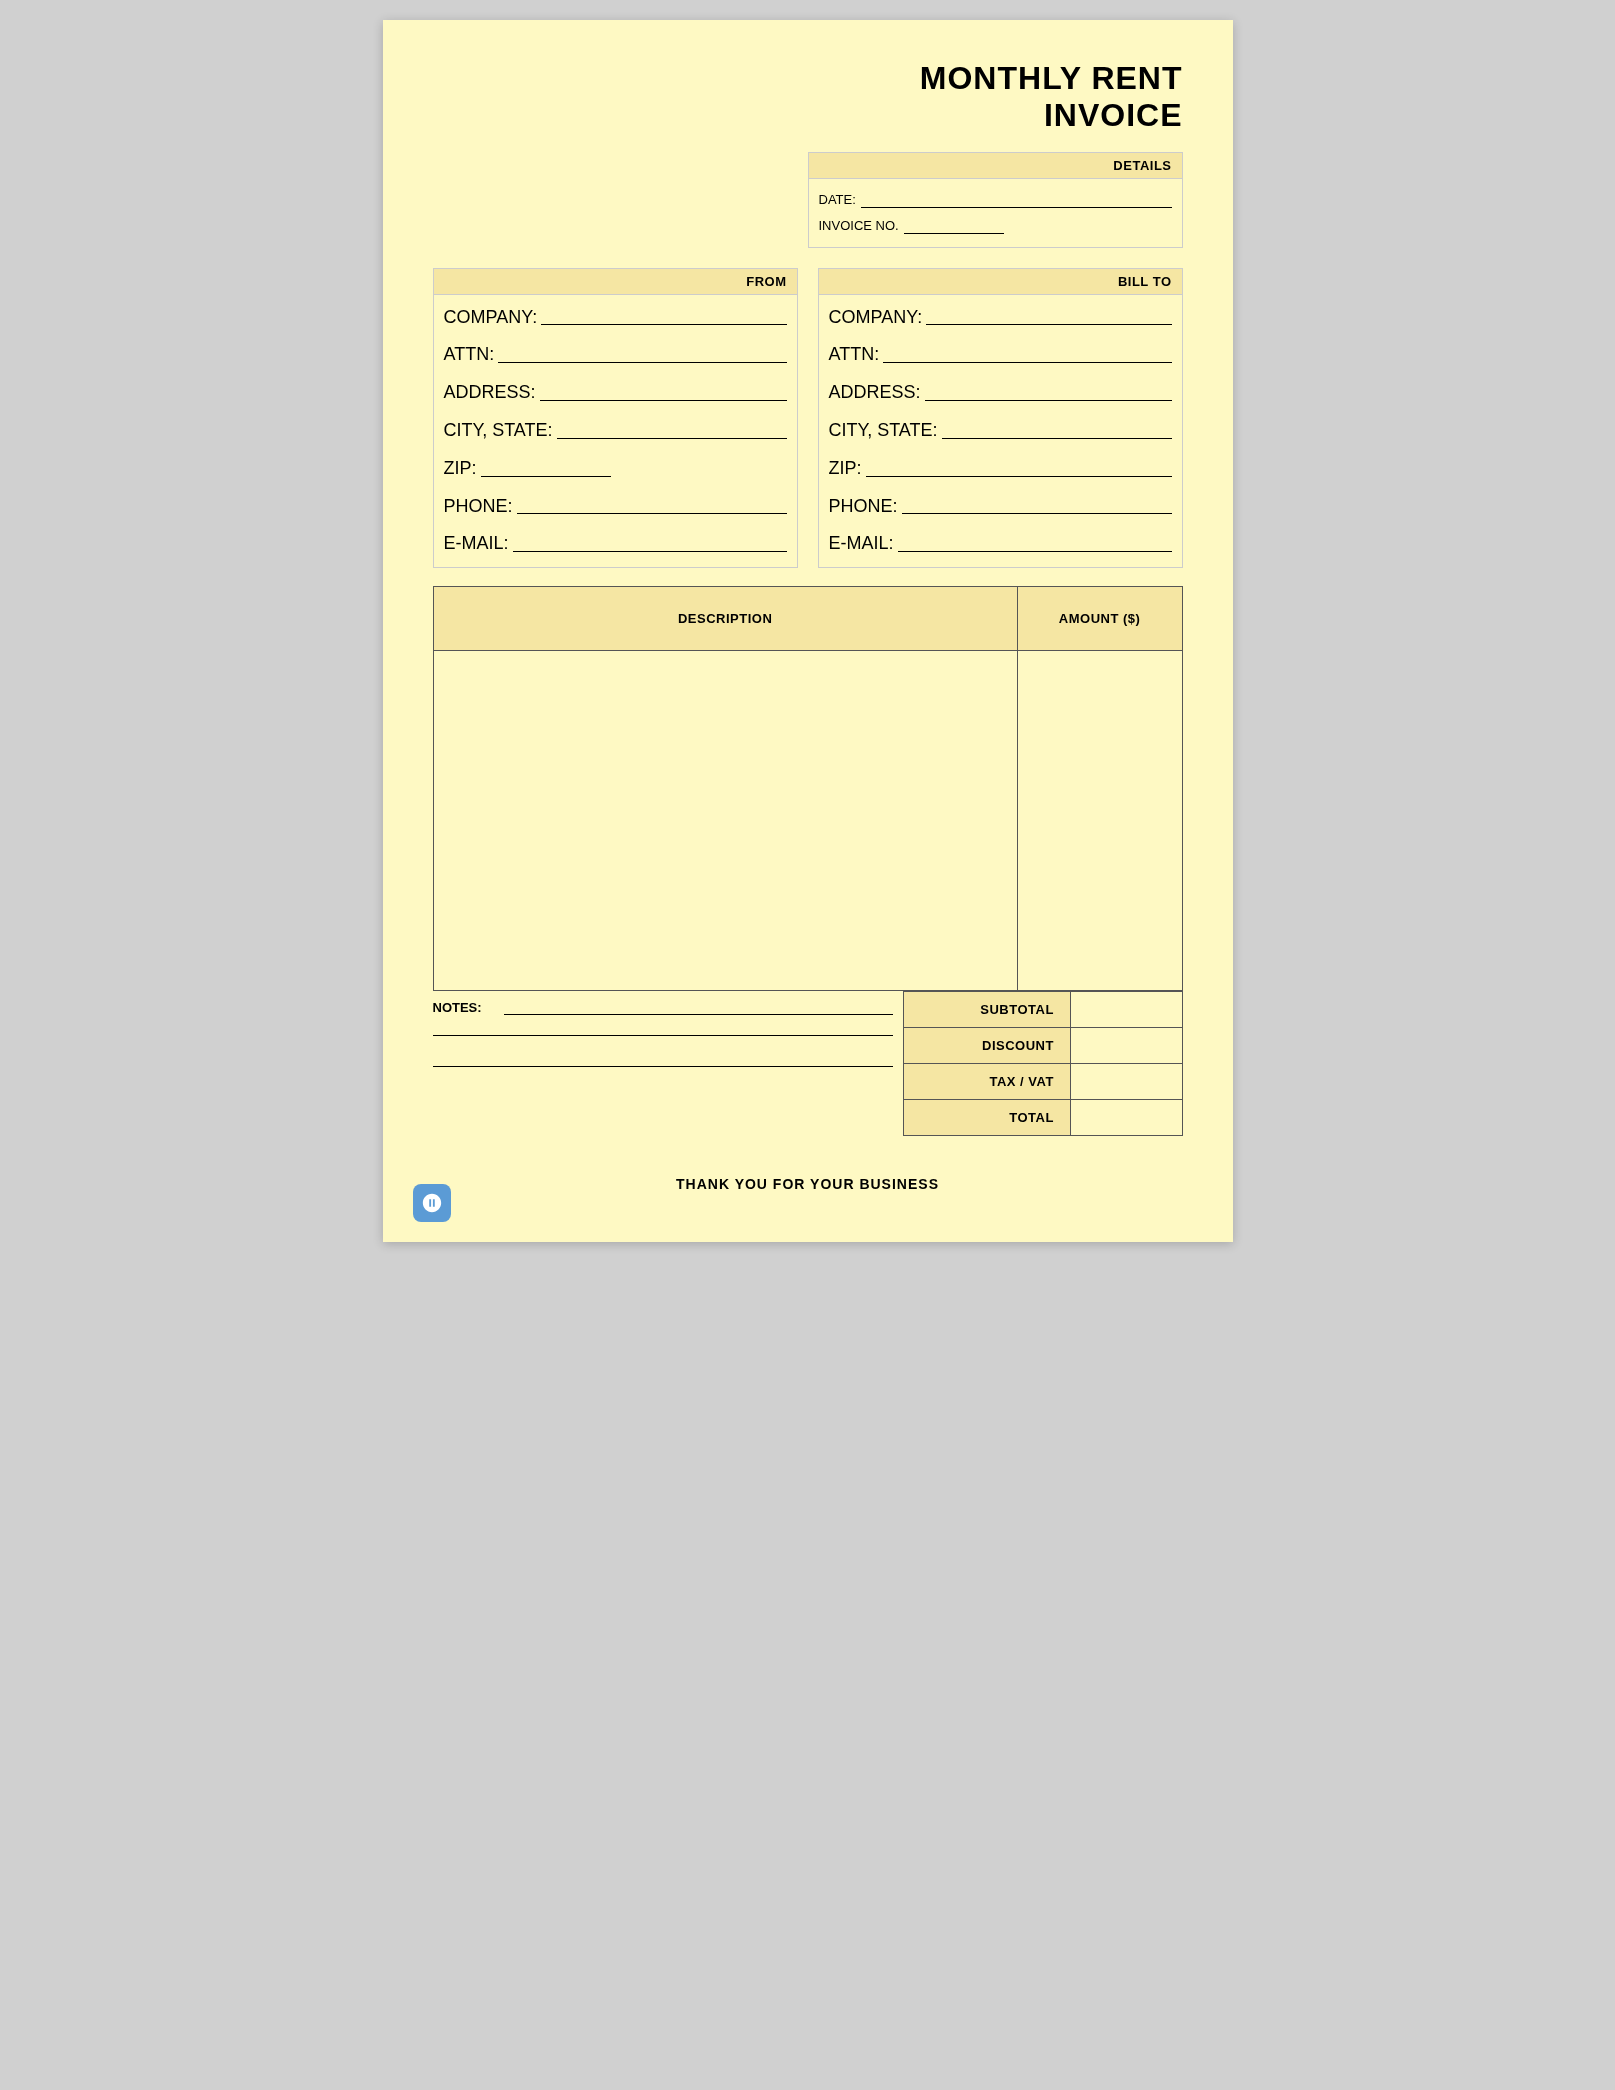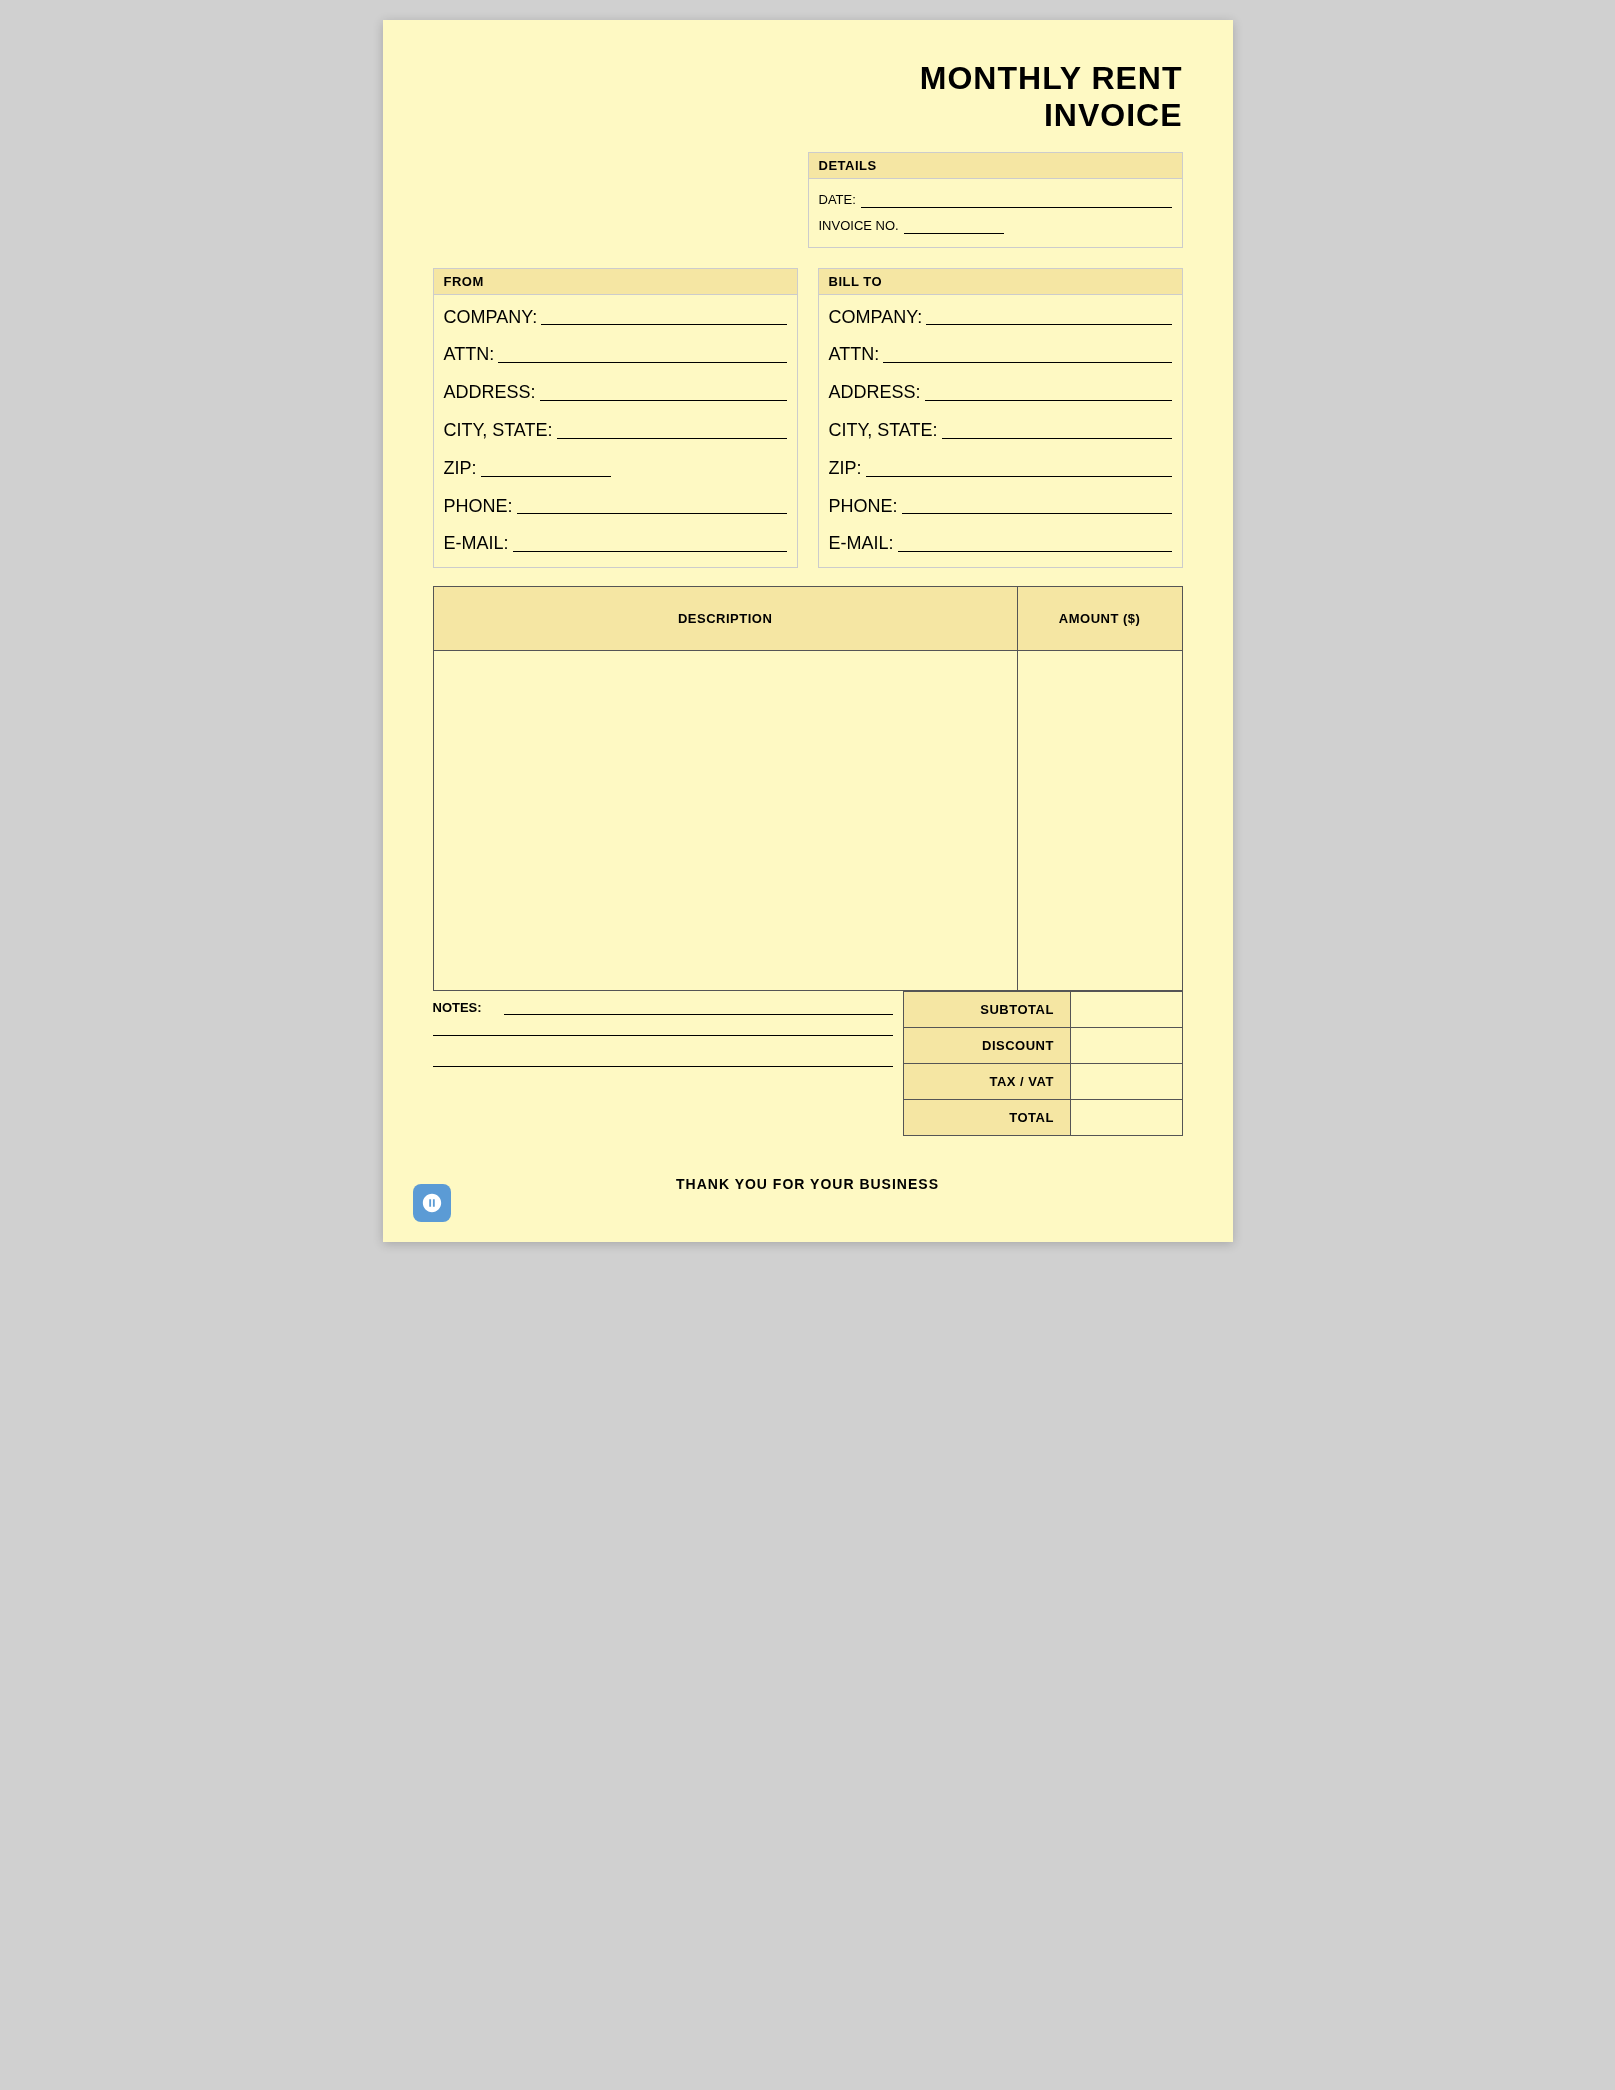--- a/index.html
+++ b/index.html
@@ -45,20 +45,21 @@
       margin-bottom: 20px;
     }
 
     .section-header {
       background-color: #f5e6a3;
       font-weight: 700;
       font-size: 13px;
       padding: 5px 10px;
       border: 1px solid #ccc;
       letter-spacing: 0.5px;
+      text-align: right;
     }
 
     .details-body {
       border: 1px solid #ccc;
       border-top: none;
       padding: 8px 10px;
       font-size: 13px;
       line-height: 2;
     }
 

